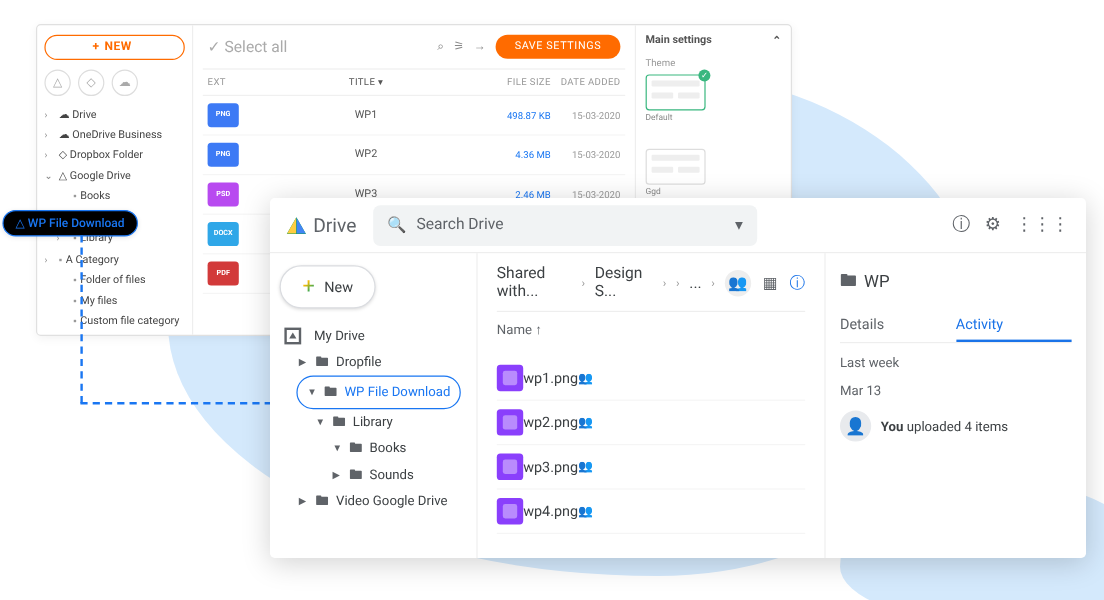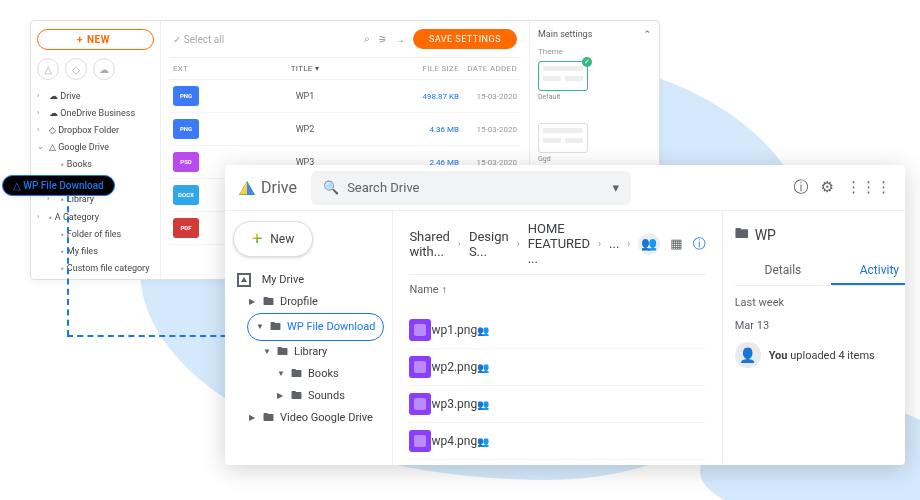--- a/index.html
+++ b/index.html
@@ -16,34 +16,34 @@
 .p1-tree{font-size:9px;color:#444;line-height:1.9}
 .p1-tree .item{padding-left:12px;position:relative;white-space:nowrap}
 .p1-tree .chev{position:absolute;left:0;top:0;color:#888;font-size:8px}
 .p1-tree .sub{padding-left:10px}
 .p1-tree .sub .item{padding-left:14px}
 .p1-tree .ficon{color:#999;margin-right:3px;font-size:8px}
 .pill{position:absolute;left:2px;top:175px;background:#000000;border:1.5px solid #1976f2;border-radius:12px;padding:4px 10px;font-size:10px;color:#1976f2;font-weight:500;z-index:20;box-shadow:0 1px 4px rgba(0,0,0,.1)}
 .p1-main{flex:1;display:flex}
 .p1-files{flex:1;padding:8px;font-size:9px}
 .p1-top{display:flex;justify-content:space-between;align-items:center;padding:0 4px 8px;border-bottom:1px solid #eee}
-.p1-sel{color:#aaa;font-size:10px}
+.p1-sel{color:#aaa;font-size:13px}
 .p1-acts{display:flex;gap:8px;align-items:center}
 .p1-acts span{color:#888;font-size:10px}
 .p1-save{background:#ff6b00;color:#fff;border-radius:14px;padding:5px 16px;font-size:9px;letter-spacing:.5px}
 .p1-hdr,.p1-row{display:flex;align-items:center;padding:6px 4px}
 .p1-hdr{color:#999;font-size:8px;letter-spacing:.3px;border-bottom:1px solid #f0f0f0}
 .p1-row{border-bottom:1px solid #f5f5f5}
 .col-ext{width:38px}
 .col-title{flex:1;text-align:center;color:#555}
 .col-size{width:60px;text-align:right;color:#1976f2;font-size:8px}
 .col-date{width:58px;text-align:right;color:#999;font-size:8px;padding-left:6px}
 .ext-badge{display:inline-block;width:26px;height:20px;border-radius:3px;color:#fff;font-size:6px;text-align:center;line-height:20px;font-weight:700}
 .p1-settings{width:130px;border-left:1px solid #eee;padding:8px;font-size:9px}
-.p1-set-hdr{display:flex;justify-content:space-between;color:#555;font-weight:400;margin-bottom:8px}
+.p1-set-hdr{display:flex;justify-content:space-between;color:#555;font-weight:700;margin-bottom:8px}
 .p1-set-lbl{color:#999;font-size:8px;margin-bottom:5px}
 .themes{display:flex;flex-wrap:wrap;gap:22px}
 .theme{width:50px}
 .theme-box{width:50px;height:30px;border:1px solid #ddd;border-radius:3px;position:relative;margin-bottom:2px}
 .theme-box.active{border-color:#39b77f}
 .theme-box.active::after{content:'✓';position:absolute;top:-5px;right:-5px;width:10px;height:10px;background:#39b77f;color:#fff;border-radius:50%;font-size:7px;line-height:10px;text-align:center}
 .theme-box .bar{position:absolute;height:5px;background:#eee;border-radius:1px}
 .theme-name{font-size:7px;color:#888}
 
 .panel2{position:absolute;left:225px;top:165px;width:680px;height:300px;background:#fff;border-radius:4px;box-shadow:0 4px 24px rgba(0,0,0,.18);z-index:30;overflow:hidden}
@@ -75,21 +75,21 @@
 .p2-crumb .right{margin-left:auto;display:flex;gap:10px;align-items:center;color:#5f6368}
 .p2-listhdr{font-size:11px;color:#5f6368;margin-bottom:16px}
 .p2-file{display:flex;align-items:center;padding:7px 0;font-size:12px;color:#3c4043;border-bottom:1px solid #f5f5f5}
 .fthumb{width:22px;height:22px;background:#8a3ffc;border-radius:3px;position:relative}
 .fthumb::after{content:'';position:absolute;left:5px;top:5px;width:12px;height:12px;background:rgba(255,255,255,.4);border-radius:2px}
 .share-ic{color:#bbb;font-size:10px}
 .p2-info{width:218px;border-left:1px solid #eee;padding:12px;font-size:12px;color:#3c4043}
 .p2-info-hdr{display:flex;align-items:center;justify-content:space-between;margin-bottom:10px}
 .p2-info-hdr .title{display:flex;align-items:center;gap:6px;font-size:14px}
 .p2-tabs{display:flex;border-bottom:1px solid #eee;margin-bottom:10px;font-size:12px}
-.p2-tab{flex:1;text-align:center;padding:6px 0;color:#5f6368}
+.p2-tab{flex:1;padding:6px 0;color:#5f6368}
 .p2-tab.active{color:#1a73e8;border-bottom:2px solid #1a73e8}
 .p2-section{font-size:11px;color:#5f6368;margin-bottom:10px}
 .p2-activity{display:flex;gap:8px;align-items:center;font-size:11px}
 .avatar{width:26px;height:26px;border-radius:50%;background:#e8eaed;display:flex;align-items:center;justify-content:center;color:#5f6368;font-size:14px}
 .link-line{position:absolute;left:67px;top:196px;width:1px;height:140px;border-left:2px dashed #1976f2;z-index:25}
 .link-line2{position:absolute;left:67px;top:335px;width:180px;height:1px;border-top:2px dashed #1976f2;z-index:25}
 </style>
 </head>
 <body>
 
@@ -281,21 +281,20 @@
           </div>
       </div>
     </div>
     <div class="p2-content">
       <div class="p2-list">
         <div class="p2-crumb">
           <span>Shared with...</span>
             <span class="chv">›</span>
           <span>Design S...</span>
             <span class="chv">›</span>
-          <span>HOME FEATURED ...</span>
             <span class="chv">›</span>
           <span>...</span>
             <span class="chv">›</span>
           <div class="right">
             <span style="background:#eee;border-radius:50%;width:22px;height:22px;display:inline-flex;align-items:center;justify-content:center">👥</span>
             <span>▦</span>
             <span style="color:#1a73e8">ⓘ</span>
           </div>
         </div>
         <div class="p2-listhdr"><span>Name</span> <span>↑</span></div>

